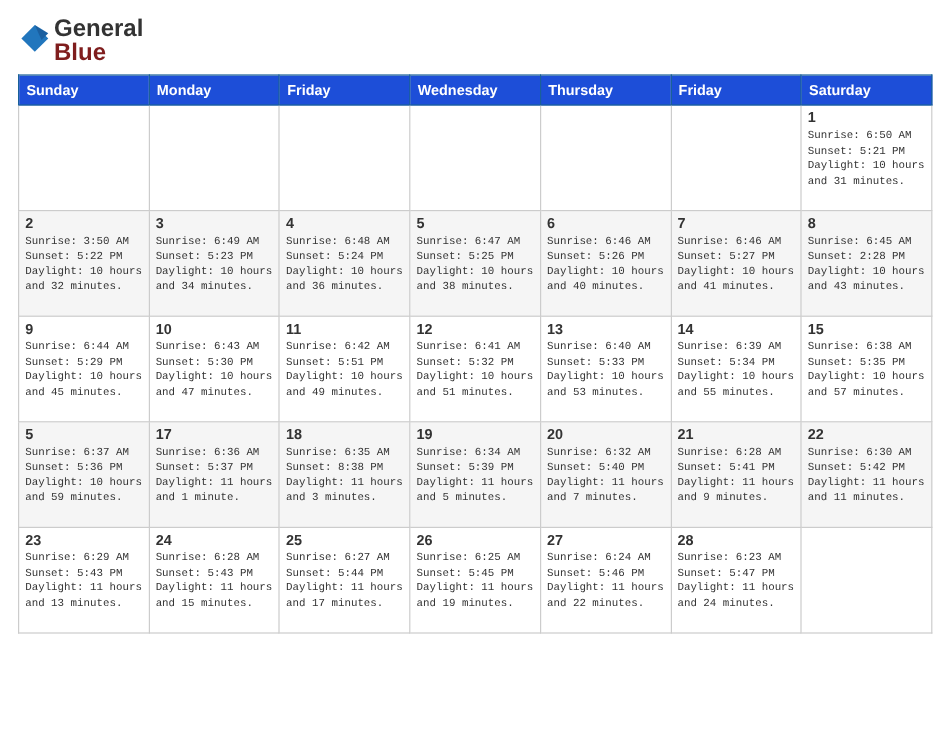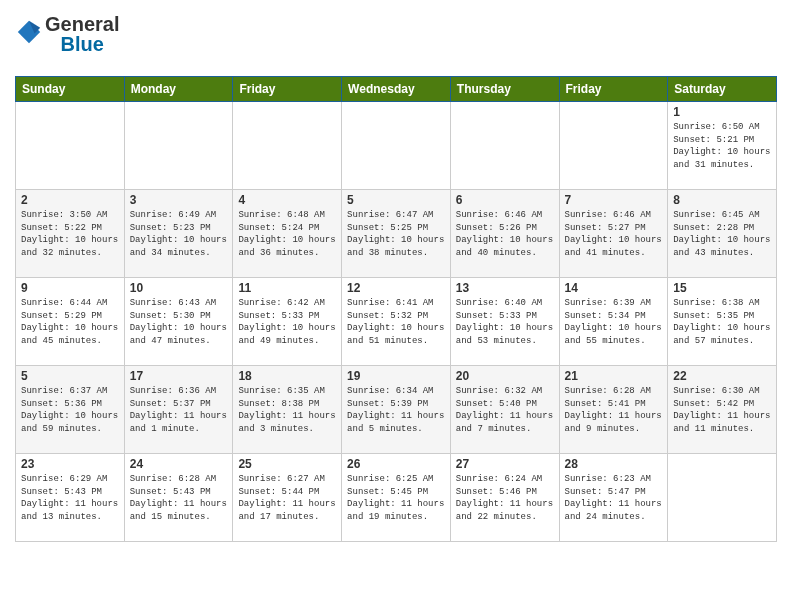--- a/index.html
+++ b/index.html
@@ -12,35 +12,34 @@
     }
     .page {
       width: 792px;
       height: 612px;
       padding: 10px 15px;
     }
     .header {
       display: flex;
       justify-content: space-between;
       align-items: flex-start;
-      margin-bottom: 22px;
-      text-align: center;
+      margin-bottom: 8px;
     }
     .logo {
       display: flex;
       align-items: center;
       margin-top: 4px;
     }
     .logo-text {
       font-size: 20px;
       font-weight: bold;
       color: #333;
       line-height: 1;
     }
-    .logo-text .blue { color: #0369a1; }
+    .logo-text .blue { color: #7f1d1d; }
     .logo-icon {
       width: 28px;
       height: 28px;
       margin-right: 2px;
       position: relative;
       top: -2px;
     }
     .title-block {
       text-align: right;
     }
@@ -53,21 +52,21 @@
     .subtitle {
       font-size: 14px;
       color: #555;
     }
     .calendar {
       width: 100%;
       border-collapse: collapse;
       border: 1px solid #ccc;
     }
     .calendar th {
-      background: #4d7c0f;
+      background: #1d4ed8;
       color: #fff;
       text-align: left;
       padding: 5px 6px;
       font-size: 12px;
       font-weight: bold;
       border: 1px solid #1a6099;
     }
     .calendar td {
       vertical-align: top;
       border: 1px solid #ccc;
@@ -199,21 +198,21 @@
           </td>
           <td>
             <span class="day-num">10</span>
             <div class="day-info">Sunrise: 6:43 AM
 Sunset: 5:30 PM
 Daylight: 10 hours and 47 minutes.</div>
           </td>
           <td>
             <span class="day-num">11</span>
             <div class="day-info">Sunrise: 6:42 AM
-Sunset: 5:33 PM
+Sunset: 5:51 PM
 Daylight: 10 hours and 49 minutes.</div>
           </td>
           <td>
             <span class="day-num">12</span>
             <div class="day-info">Sunrise: 6:41 AM
 Sunset: 5:32 PM
 Daylight: 10 hours and 51 minutes.</div>
           </td>
           <td>
             <span class="day-num">13</span>

